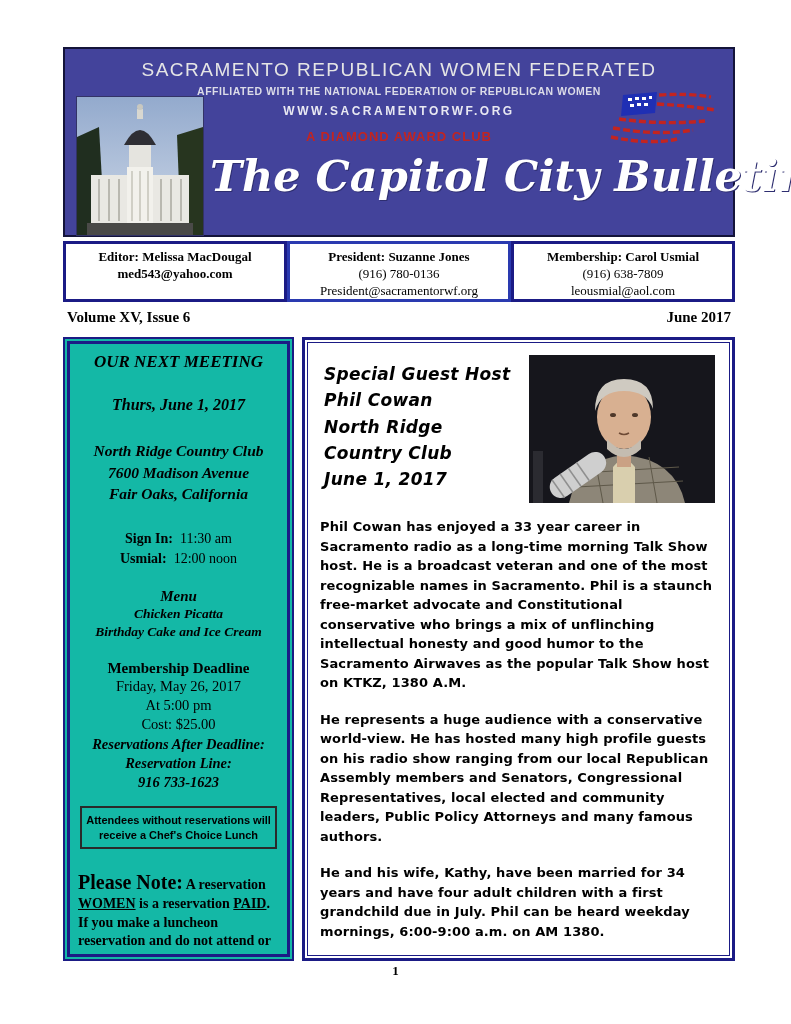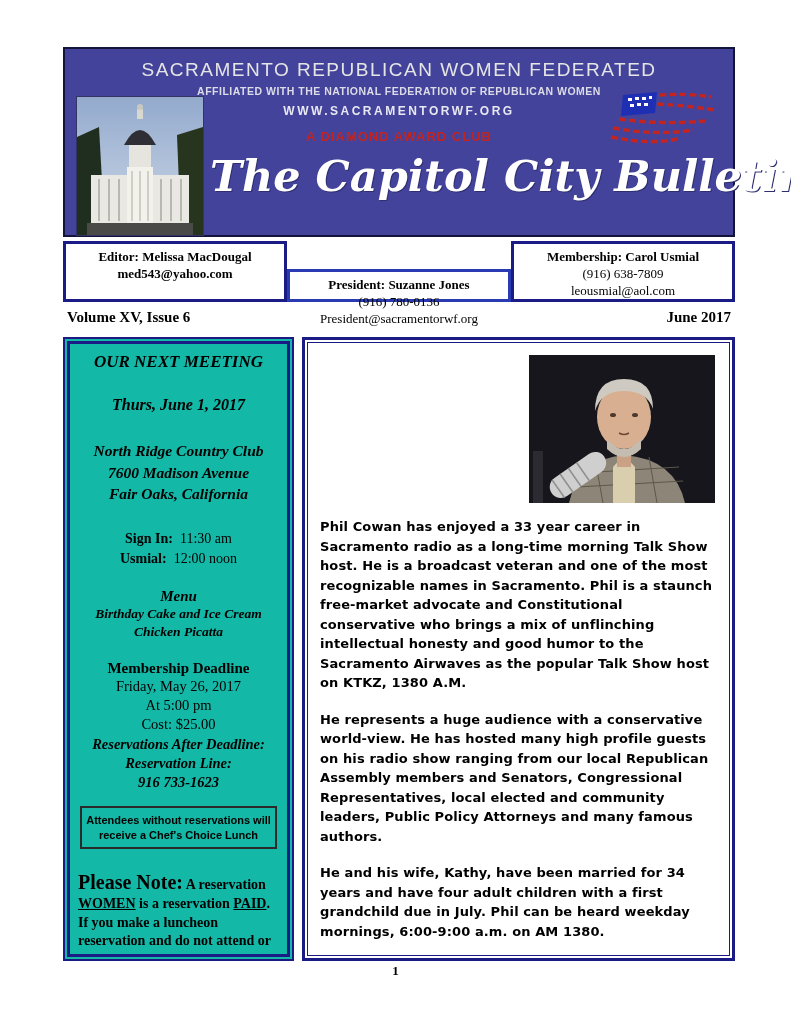--- a/index.html
+++ b/index.html
@@ -41,21 +41,21 @@
     font-weight:bold; font-size:43px; white-space:nowrap;
     text-shadow:1px 1px 0 #2e2e70;
   }
 
   
   .contact-row { position:absolute; left:63px; top:241px; width:672px; height:61px; display:flex; }
   .contact-card {
     border:3px solid #1b1b85; background:#fff; flex:1; text-align:center;
     padding-top:5px; font-size:13px; line-height:1.3;
   }
-  .contact-card.mid { border-color:#2a3ab0;margin-top:28px; }
+  .contact-card.mid { border-color:#2a3ab0; }
   .contact-card .l1 { font-weight:bold; }
   .contact-card.first .l2 { font-weight:bold; }
 
   
   .volume-row {
     position:absolute; left:63px; top:309px; width:672px;
     display:flex; justify-content:space-between;
     font-weight:bold; font-size:15px; padding:0 4px;align-items:center;
   }
 
@@ -212,22 +212,22 @@
         <div>North Ridge Country Club</div>
         <div>7600 Madison Avenue</div>
         <div>Fair Oaks, California</div>
       </div>
       <div class="m-times">
         <div><b>Sign In:</b>&nbsp; <span>11:30 am</span></div>
         <div><b>Usmial:</b>&nbsp; <span>12:00 noon</span></div>
       </div>
       <div class="m-menu-h">Menu</div>
       <div class="m-menu">
+        <div>Chicken Picatta</div>
         <div>Birthday Cake and Ice Cream</div>
-        <div>Chicken Picatta</div>
       </div>
       <div class="m-dead-h">Membership Deadline</div>
       <div class="m-dead">
         <div>Friday, May 26, 2017</div>
         <div>At 5:00 pm</div>
         <div>Cost:  $25.00</div>
       </div>
       <div class="m-after">
         <div>Reservations After Deadline:</div>
         <div>Reservation Line:</div>
@@ -264,20 +264,27 @@
             <rect x="16" y="108" width="64" height="22" rx="11" fill="#cfcfcf"></rect>
             <g stroke="#8f8f8f" stroke-width="1.5">
               <line x1="24" y1="108" x2="24" y2="130"></line>
                 <line x1="34" y1="108" x2="34" y2="130"></line>
               <line x1="44" y1="108" x2="44" y2="130"></line>
                 <line x1="54" y1="108" x2="54" y2="130"></line>
             </g>
           </g>
           <rect x="4" y="96" width="10" height="52" fill="#2b2b31"></rect>
         </svg>
+        <div class="headline">
+          <div>Special Guest Host</div>
+          <div>Phil Cowan</div>
+          <div>North Ridge</div>
+          <div>Country Club</div>
+          <div>June 1, 2017</div>
+        </div>
       </div>
       <div class="article-body">
         <p>Phil Cowan has enjoyed a 33 year career in Sacramento radio as a long-time morning Talk Show host.  He is a broadcast veteran and one of the most recognizable names in Sacramento.  Phil is a staunch free-market advocate and Constitutional conservative who brings a mix of unflinching intellectual  honesty and good humor to the Sacramento Airwaves as the popular Talk Show host on KTKZ, 1380 A.M.</p>
         <p>He represents a huge audience with a conservative world-view.  He has hosted many high profile guests on his radio show ranging from our local  Republican Assembly members and Senators, Congressional Representatives, local elected and community leaders, Public Policy Attorneys and many famous authors.</p>
         <p>He and his wife, Kathy, have been married for 34 years and have four adult children with a first grandchild due in July.  Phil can be heard weekday mornings, 6:00-9:00 a.m. on AM 1380.</p>
       </div>
     </div>
   </div>
 
   <div class="page-number">1</div>

